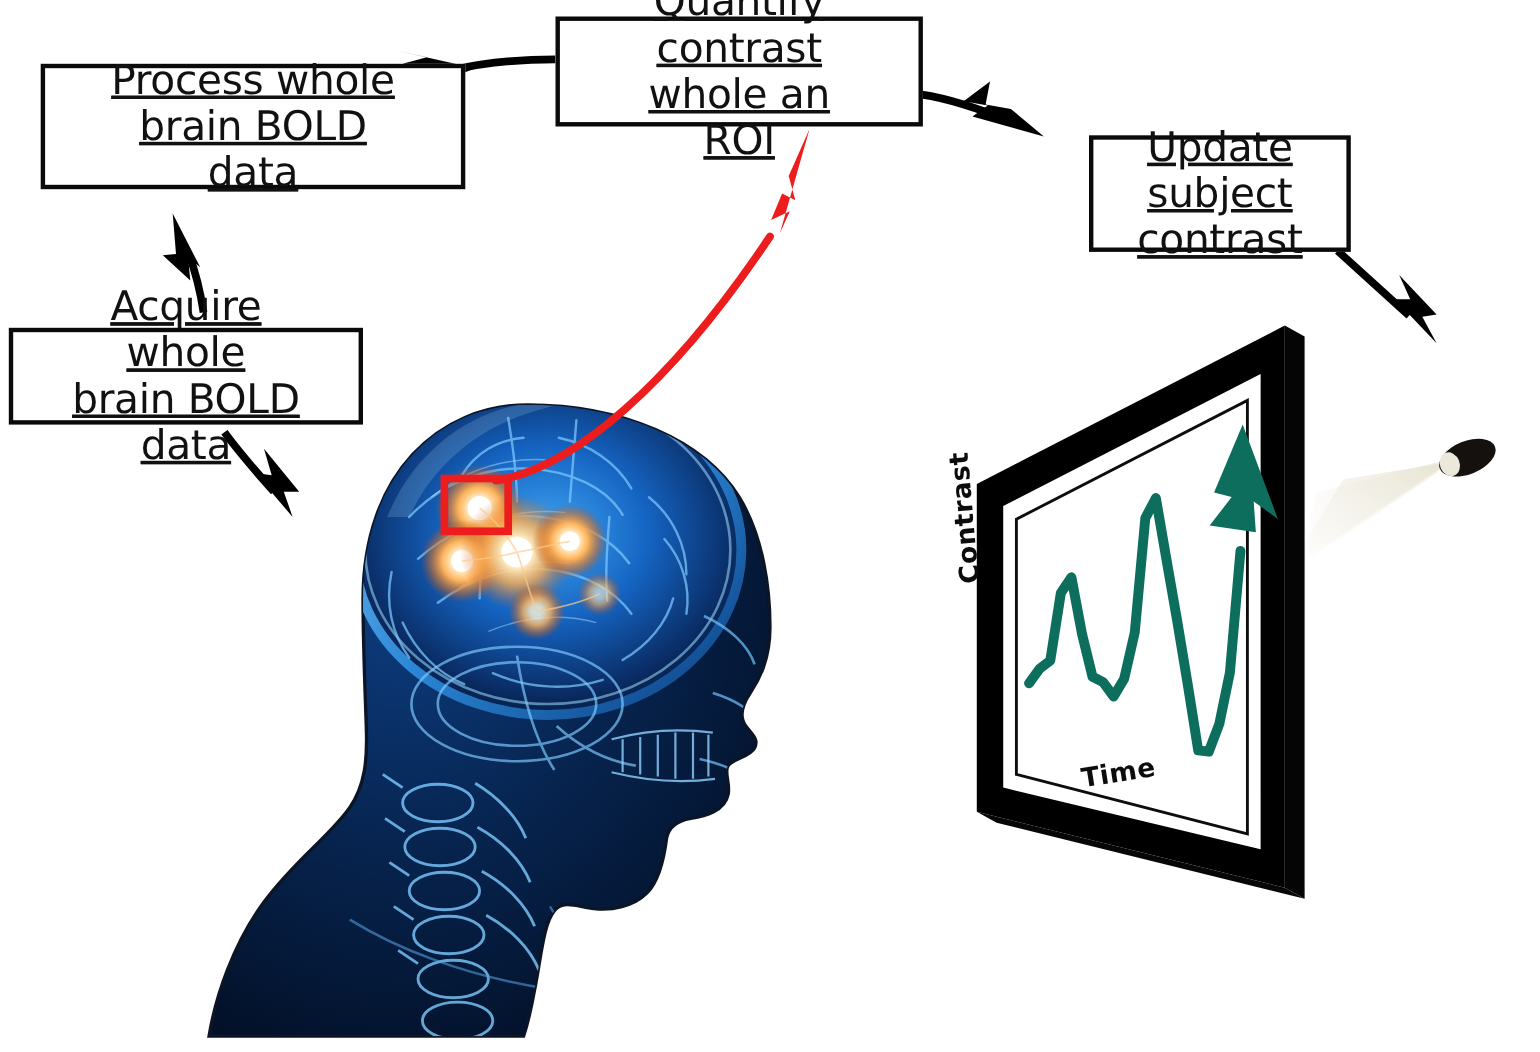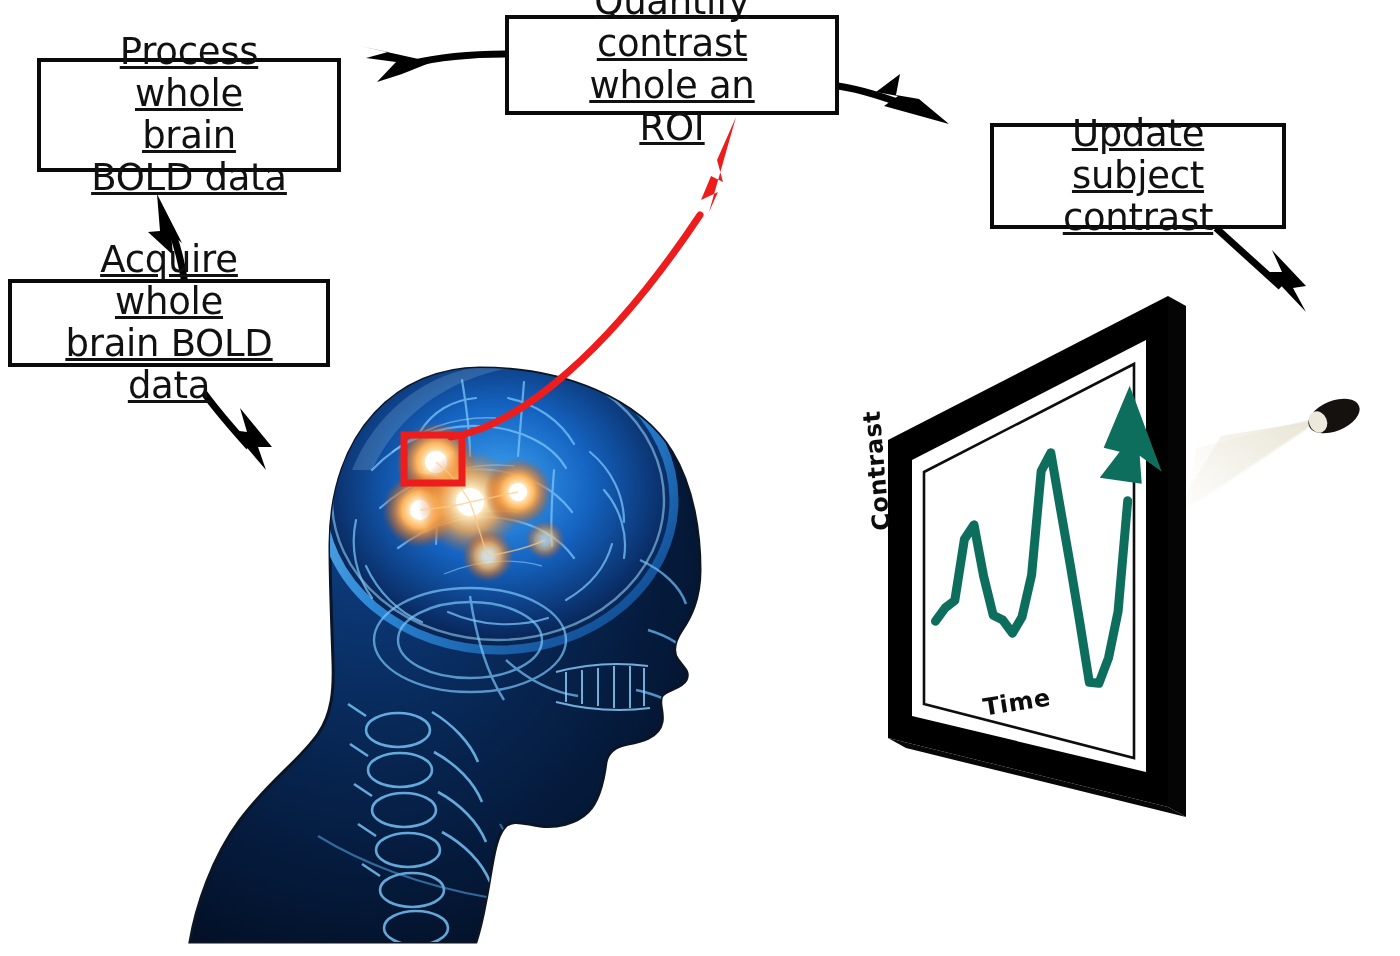--- a/index.html
+++ b/index.html
@@ -289,41 +289,41 @@
       <path d="M1306,312 L1268,272 L1282,272 L1272,250 L1306,286 L1293,288 Z" fill="#000"></path>
     </g>
   </svg>
 
   <svg class="layer" id="red-layer" viewBox="0 0 1400 956">
     <rect x="404" y="435" width="58" height="48" fill="none" stroke="#ee1d1d" stroke-width="7"></rect>
     <path d="M451,437 C520,426 610,350 700,215" fill="none" stroke="#ee1d1d" stroke-width="7" stroke-linecap="round"></path>
     <path d="M736,117 L709,212 L718,192 L701,200 L711,176 L723,182 L717,160 Z" fill="#ee1d1d"></path>
   </svg>
 
-  <div class="flowbox" id="box-process" style="left:37px;top:58px;width:304px;height:114px;">
+  <div class="flowbox" id="box-process" style="left:37px;top:58px;width:386px;height:114px;">
     <span>
         <span>Process whole</span>
         <span>brain BOLD data</span>
       </span>
   </div>
 
   <div class="flowbox" id="box-quantify" style="left:505px;top:15px;width:334px;height:100px;">
     <span>
         <span>Quantify contrast</span>
         <span>whole an ROI</span>
       </span>
   </div>
 
-  <div class="flowbox" id="box-acquire" style="left:8px;top:279px;width:322px;height:88px;">
+  <div class="flowbox" id="box-acquire" style="left:8px;top:298px;width:322px;height:88px;">
     <span>
         <span>Acquire whole</span>
         <span>brain BOLD data</span>
       </span>
   </div>
 
-  <div class="flowbox" id="box-update" style="left:990px;top:123px;width:296px;height:106px;">
+  <div class="flowbox" id="box-update" style="left:990px;top:123px;width:238px;height:106px;">
     <span>
         <span>Update subject</span>
         <span>contrast</span>
       </span>
   </div>
 
 </div>
 
 </body></html>

